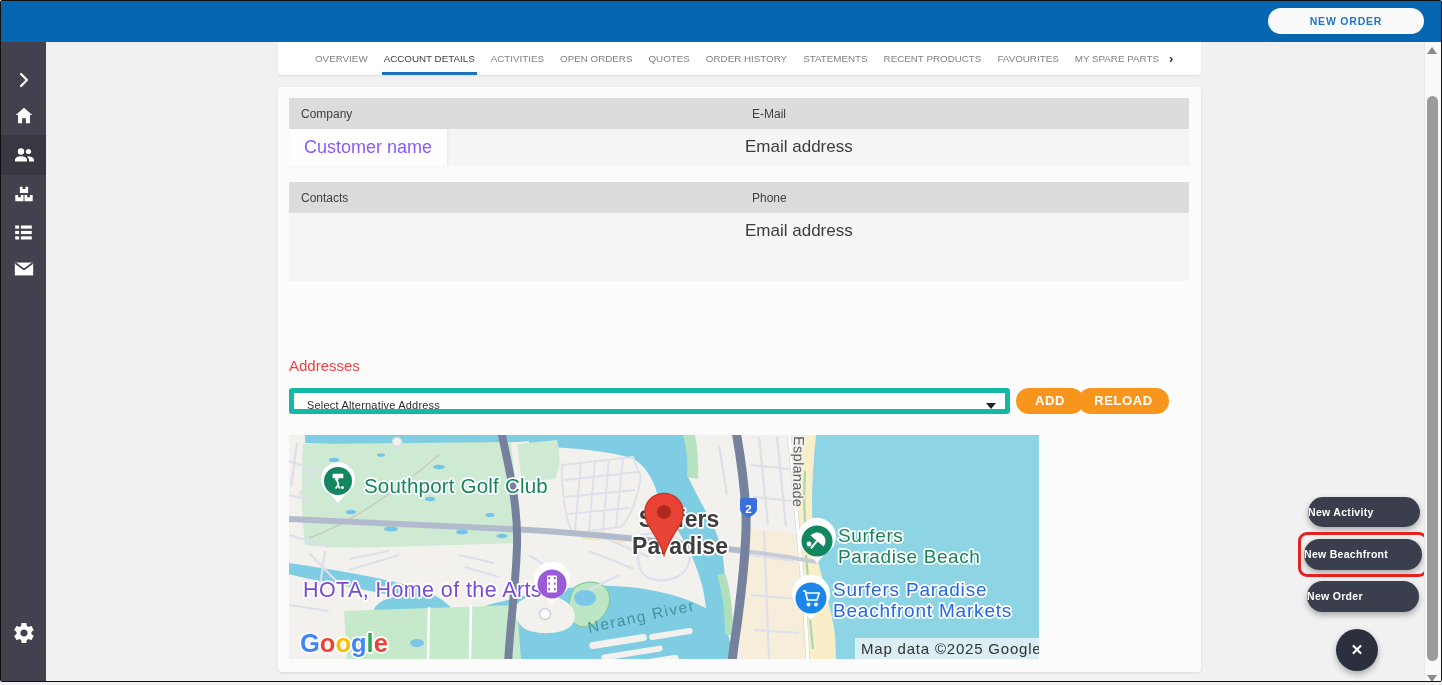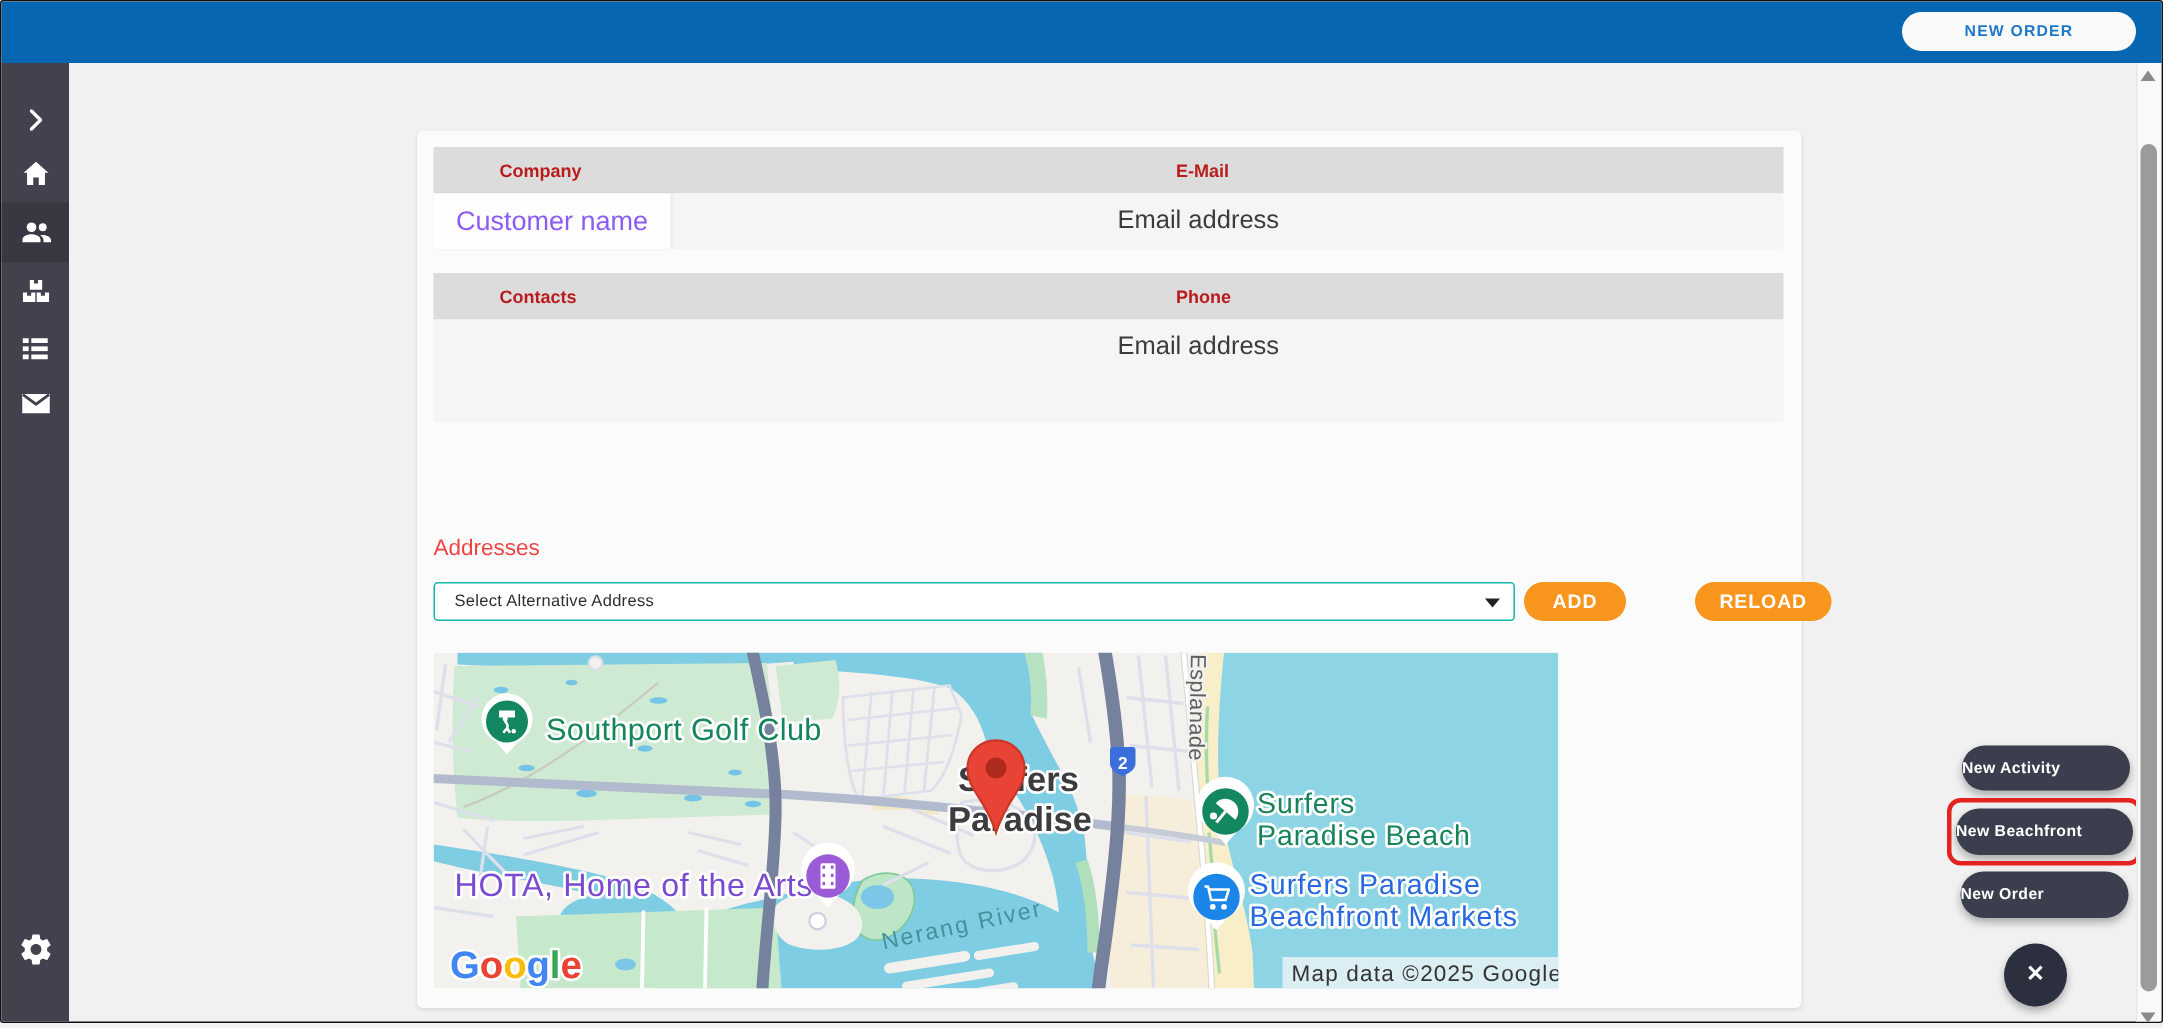--- a/index.html
+++ b/index.html
@@ -18,26 +18,26 @@
   .scarrow { position:absolute; right:4px; width:0; height:0; border-left:5px solid transparent; border-right:5px solid transparent; }
   
   .tabstrip { position:absolute; left:277px; top:41px; width:923px; height:33px; background:#fff; border-radius:0 0 4px 4px; box-shadow:0 1px 2px rgba(0,0,0,0.08); display:flex; align-items:center; padding-left:29px; }
   .tab { font-size:9.8px; color:#808184; letter-spacing:0px; padding:0 8px; line-height:33px; white-space:nowrap; }
   .tab.active { color:#3d3e41; position:relative; }
   .tab.active:after { content:""; position:absolute; left:6px; right:6px; bottom:0px; height:3px; background:#1a73bd; }
   .tabarrow { margin-left:2px; color:#333; font-size:13px; font-weight:bold; }
   
   .card { position:absolute; left:277px; top:86px; width:923px; height:585px; background:#fbfbfb; border-radius:4px; box-shadow:0 1px 3px rgba(0,0,0,0.10); }
   .hdr { position:absolute; left:11px; width:900px; height:31px; background:#dcdcdd; }
-  .hdr span { position:absolute; top:9px; font-size:12px; font-weight:bold; color:#b91c1c;margin-left:32px; }
+  .hdr span { position:absolute; top:9px; font-size:12px; font-weight:normal; color:#404040; }
   .rowbg { position:absolute; left:11px; width:900px; background:#f5f5f5; }
   .bigtxt { font-size:17px; color:#3c3c3e; }
   .custinput { position:absolute; left:0px; top:0px; width:158px; height:37px; background:#fefefe; box-shadow:1px 0 3px rgba(0,0,0,0.06); font-size:18px; color:#8b5cf6; line-height:37px; padding-left:15px; }
   .addresses { position:absolute; left:11px; top:270px; font-size:15px; color:#ef4444; }
-  .selwrap { position:absolute; left:11px; top:301px; width:721px; height:26px; background:#fff; border:1px solid #14b8a6; border-radius:3px; }
+  .selwrap { position:absolute; left:11px; top:301px; width:721px; height:26px; background:#fff; border:5px solid #14b8a6; border-radius:3px; }
   .selwrap .seltxt { position:absolute; left:13px; top:6px; font-size:11px; color:#2e2e30; letter-spacing:0.2px; }
   .selcaret { position:absolute; right:9px; top:10px; width:0; height:0; border-left:5px solid transparent; border-right:5px solid transparent; border-top:6px solid #222; }
   .obtn { position:absolute; top:301px; height:26px; background:#f8951d; border-radius:13px; color:#fff; font-size:13px; font-weight:bold; letter-spacing:0.6px; text-align:center; line-height:26px; }
   .mapwrap { position:absolute; left:11px; top:348px; width:750px; height:224px; overflow:hidden; }
   
   .fab { position:absolute; background:#3b3e4c; border-radius:16px; color:#fff; font-size:10.5px; font-weight:bold; text-align:left; box-shadow:0 3px 6px rgba(0,0,0,0.3); letter-spacing:0.3px; }
   .redbox { position:absolute; left:1297px; top:531px; width:130px; height:45px; border:3px solid #e42320; border-radius:9px; }
   .fabx { position:absolute; left:1335px; top:628px; width:42px; height:42px; border-radius:50%; background:#2c2f3d; box-shadow:0 3px 6px rgba(0,0,0,0.3); color:#fff; font-size:15px; font-weight:bold; text-align:center; line-height:42px; }
 </style>
 </head>
@@ -95,20 +95,33 @@
           <path d="M2.5 5.5 L12 12.5 L21.5 5.5" fill="none" stroke="#42434e" stroke-width="2"></path>
         </svg>
     </div>
     <div class="sideitem" style="top:572px;">
       <svg width="24" height="24" viewBox="0 0 24 24">
           <path fill="#fff" d="M19.4 13c.04-.33.06-.66.06-1s-.02-.67-.06-1l2.1-1.65c.2-.15.25-.42.12-.64l-2-3.46c-.12-.22-.39-.3-.61-.22l-2.49 1c-.52-.4-1.08-.73-1.69-.98l-.38-2.65C14.4 2.18 14.2 2 13.97 2h-4c-.24 0-.43.18-.47.4l-.38 2.65c-.61.25-1.17.59-1.69.98l-2.49-1c-.22-.09-.48 0-.6.22l-2 3.46c-.12.22-.07.49.12.64L4.56 11c-.04.33-.06.66-.06 1s.02.67.06 1l-2.1 1.65c-.2.15-.25.42-.12.64l2 3.46c.12.22.39.3.61.22l2.49-1c.52.4 1.08.73 1.69.98l.38 2.65c.04.22.23.4.47.4h4c.24 0 .43-.18.47-.4l.38-2.65c.61-.25 1.17-.59 1.69-.98l2.49 1c.22.09.48 0 .61-.22l2-3.46c.12-.22.07-.49-.12-.64L19.4 13zM12 15.6c-2 0-3.6-1.6-3.6-3.6S10 8.4 12 8.4s3.6 1.6 3.6 3.6-1.6 3.6-3.6 3.6z"></path>
         </svg>
     </div>
   </div>
 
+  <div class="tabstrip">
+    <div class="tab">OVERVIEW</div>
+    <div class="tab active">ACCOUNT DETAILS</div>
+    <div class="tab">ACTIVITIES</div>
+    <div class="tab">OPEN ORDERS</div>
+    <div class="tab">QUOTES</div>
+    <div class="tab">ORDER HISTORY</div>
+    <div class="tab">STATEMENTS</div>
+    <div class="tab">RECENT PRODUCTS</div>
+    <div class="tab">FAVOURITES</div>
+    <div class="tab">MY SPARE PARTS</div>
+    <div class="tabarrow">›</div>
+  </div>
 
   <div class="card">
     <div class="hdr" style="top:11px;">
         <span style="left:12px;">Company</span>
         <span style="left:463px;">E-Mail</span>
       </div>
     <div class="rowbg" style="top:42px; height:37px;">
       <div class="custinput">Customer name</div>
       <div class="bigtxt" style="position:absolute; left:456px; top:8px;">Email address</div>
     </div>
@@ -118,21 +131,21 @@
       </div>
     <div class="rowbg" style="top:126px; height:68px;">
       <div class="bigtxt" style="position:absolute; left:456px; top:8px;">Email address</div>
     </div>
     <div class="addresses">Addresses</div>
     <div class="selwrap">
         <span class="seltxt">Select Alternative Address</span>
         <span class="selcaret"></span>
       </div>
     <div class="obtn" style="left:738px; width:68px;">ADD</div>
-    <div class="obtn" style="left:852px; width:91px;">RELOAD</div>
+    <div class="obtn" style="left:800px; width:91px;">RELOAD</div>
     <div class="mapwrap">
 <svg width="750" height="224" viewBox="0 0 750 224" style="display:block;">
 <rect x="0" y="0" width="750" height="224" fill="#f2f1ed"></rect>
 <g fill="#7fcde2" stroke="none">
   <path d="M16,0 L242,0 L242,6 C180,11 100,12 16,8 Z"></path>
   <path d="M238,0 L404,0 C402,14 400,28 399,42 C405,54 412,68 420,82 C426,94 432,108 434,122 C437,150 438,186 440,224 L421,224 C419,196 418,170 413,150 C408,131 400,114 391,99 C381,84 372,72 368,58 C364,44 357,32 345,24 C322,16 290,14 262,12 C248,10 240,6 238,0 Z"></path>
   <path d="M240,2 C252,8 258,18 260,30 C261,40 256,46 250,44 C244,40 241,20 240,6 Z"></path>
   <path d="M148,224 L148,202 C160,186 185,172 215,166 C245,158 285,149 325,151 C365,153 400,162 425,178 C438,188 442,205 443,224 Z"></path>
   <path d="M0,128 C40,134 85,141 122,151 C142,157 156,165 164,175 L153,183 C144,173 122,165 96,159 C60,151 25,146 0,139 Z"></path>
   <ellipse cx="122" cy="178" rx="38" ry="18"></ellipse>

